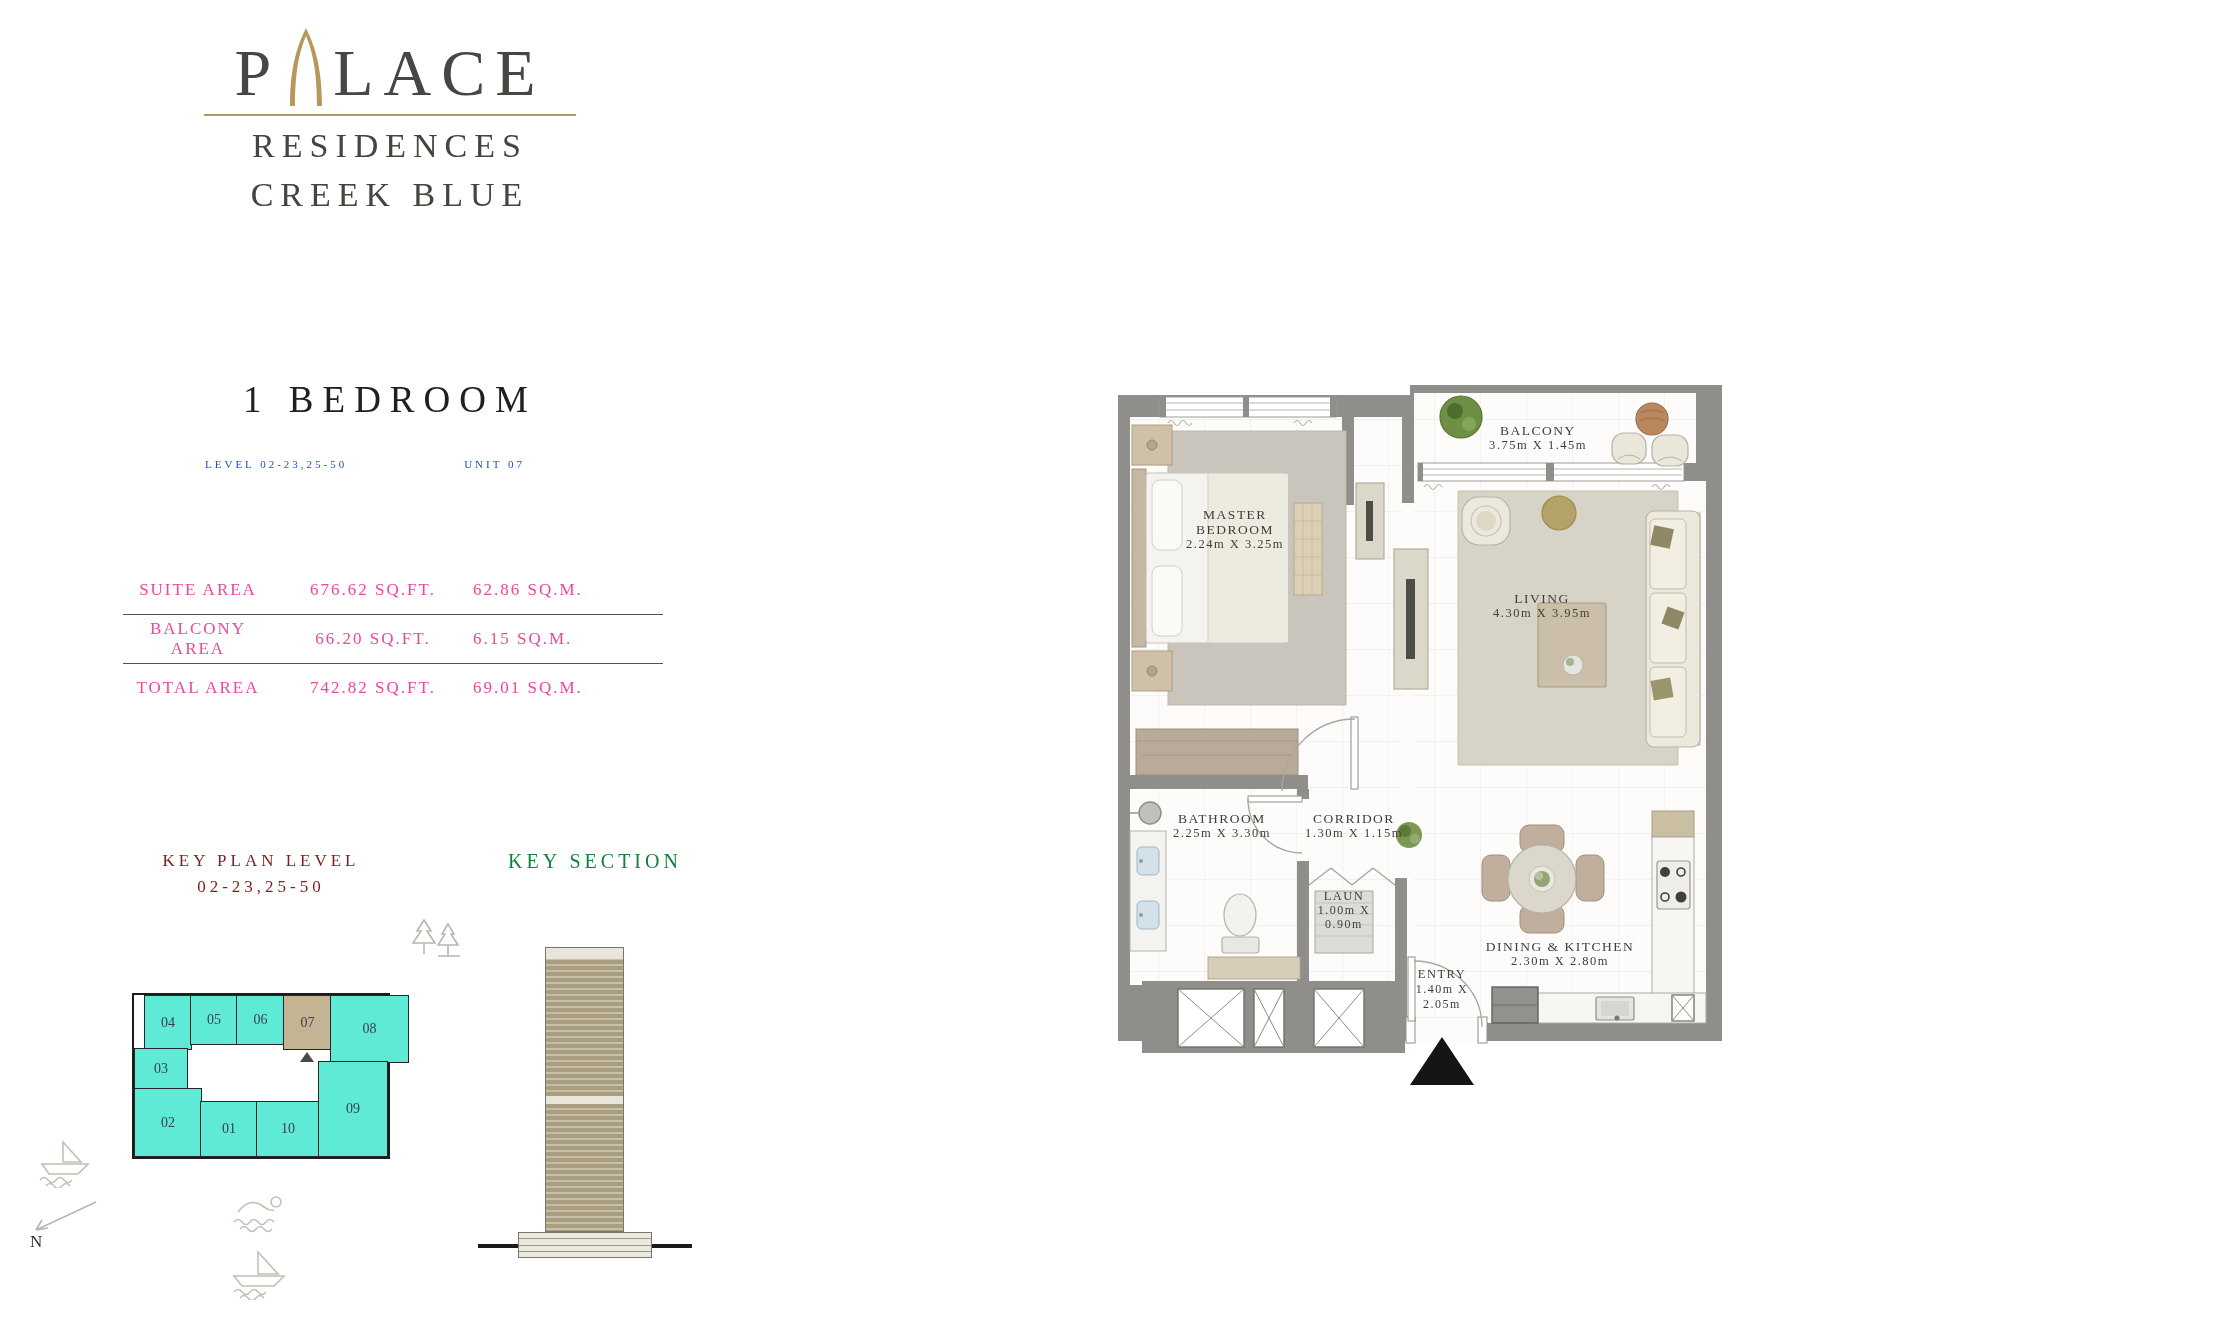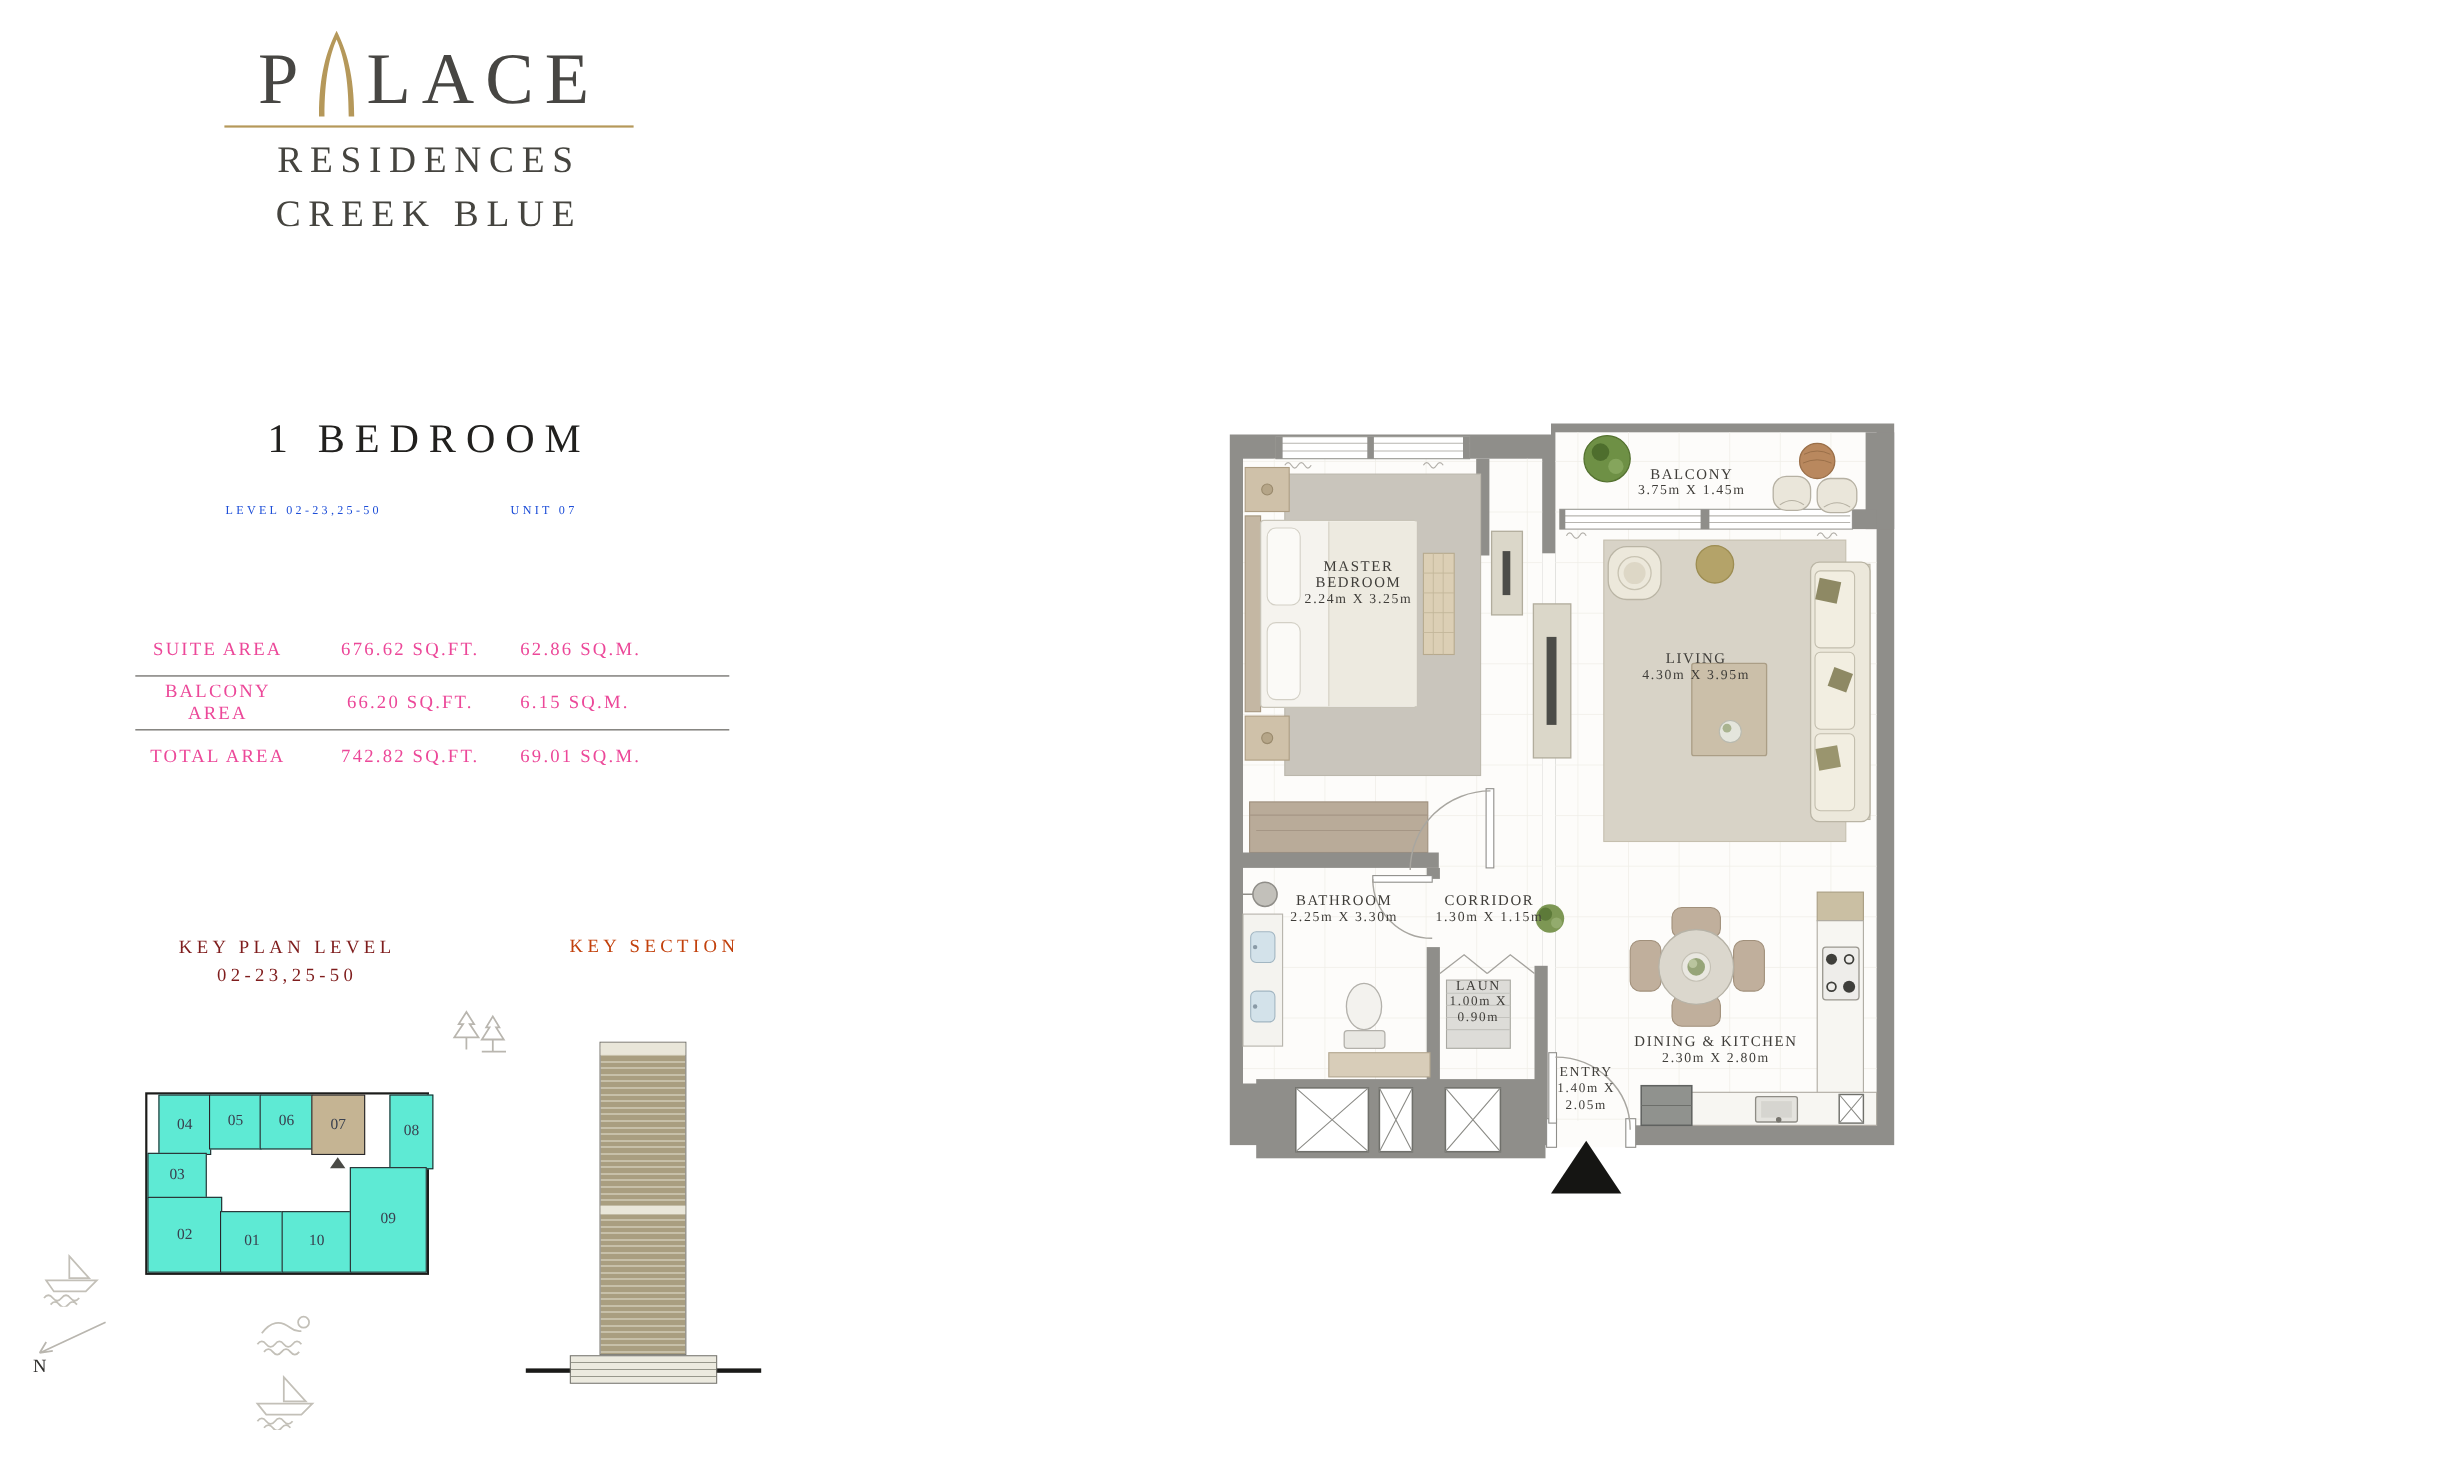--- a/index.html
+++ b/index.html
@@ -18,32 +18,32 @@
   #meta-row{left:205px;top:458px;width:320px;display:flex;justify-content:space-between;
             font-size:11px;letter-spacing:3px;color:#1d4ed8;}
   #area-table{left:123px;top:566px;width:540px;font-size:17px;letter-spacing:2px;color:#ec4899;}
   .area-row{display:flex;align-items:center;height:48px;}
   .area-row.bordered{border-bottom:1.6px solid #55534e;}
   .area-col-label{width:150px;text-align:center;}
   .area-col-sqft{width:200px;text-align:center;}
   .area-col-sqm{width:180px;text-align:left;}
   #keyplan-title{left:130px;top:848px;width:262px;text-align:center;font-size:17px;
                  letter-spacing:4px;color:#7f1d1d;line-height:26px;}
-  #keysection-title{left:500px;top:850px;width:190px;text-align:center;font-size:17px;
-                    letter-spacing:4px;color:#c2410c;}
+  #keysection-title{left:500px;top:850px;width:190px;text-align:center;font-size:20px;
+                    letter-spacing:4px;color:#15803d;}
   
   #keyplan{left:132px;top:993px;width:258px;height:166px;border:2px solid #1c1c1a;box-sizing:border-box;}
   .kp-unit{position:absolute;border:1.6px solid #26262a;box-sizing:border-box;background:#5eead4;
            display:flex;align-items:center;justify-content:center;font-size:14px;color:#39404f;}
   .kp-unit.hl{background:#c5b493;}
   #kp-u04{left:10px;top:0;width:48px;height:55px;}
   #kp-u05{left:56px;top:0;width:48px;height:50px;}
   #kp-u06{left:102px;top:0;width:49px;height:50px;}
   #kp-u07{left:149px;top:0;width:49px;height:55px;}
-  #kp-u08{left:196px;top:0;width:40px;height:68px;margin-left:24px;}
+  #kp-u08{left:196px;top:0;width:79px;height:68px;}
   #kp-u03{left:0;top:53px;width:54px;height:42px;}
   #kp-u02{left:0;top:93px;width:68px;height:69px;}
   #kp-u01{left:66px;top:106px;width:58px;height:56px;}
   #kp-u10{left:122px;top:106px;width:64px;height:56px;}
   #kp-u09{left:184px;top:66px;width:70px;height:96px;}
   #kp-marker{left:166px;top:57px;width:0;height:0;border-left:7px solid transparent;
              border-right:7px solid transparent;border-bottom:10px solid #4a4a46;}
   
   #tower-body{left:545px;top:947px;width:79px;height:285px;border:1px solid #77766e;box-sizing:border-box;
     background:repeating-linear-gradient(180deg,#a99e80 0px,#a99e80 4.2px,#c7c0a9 4.2px,#c7c0a9 6px);}

